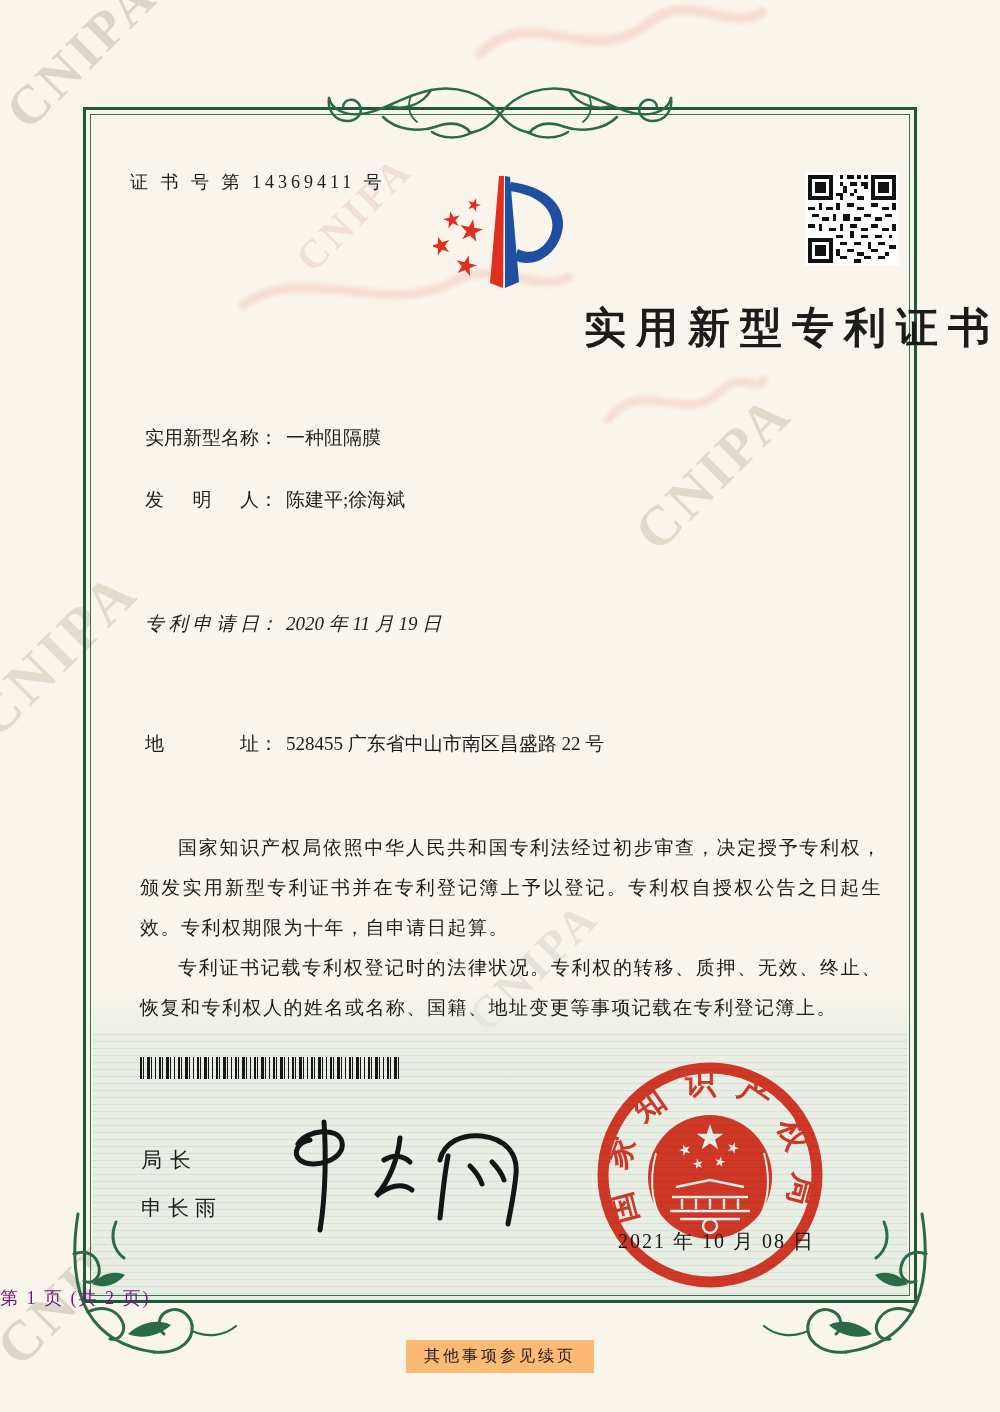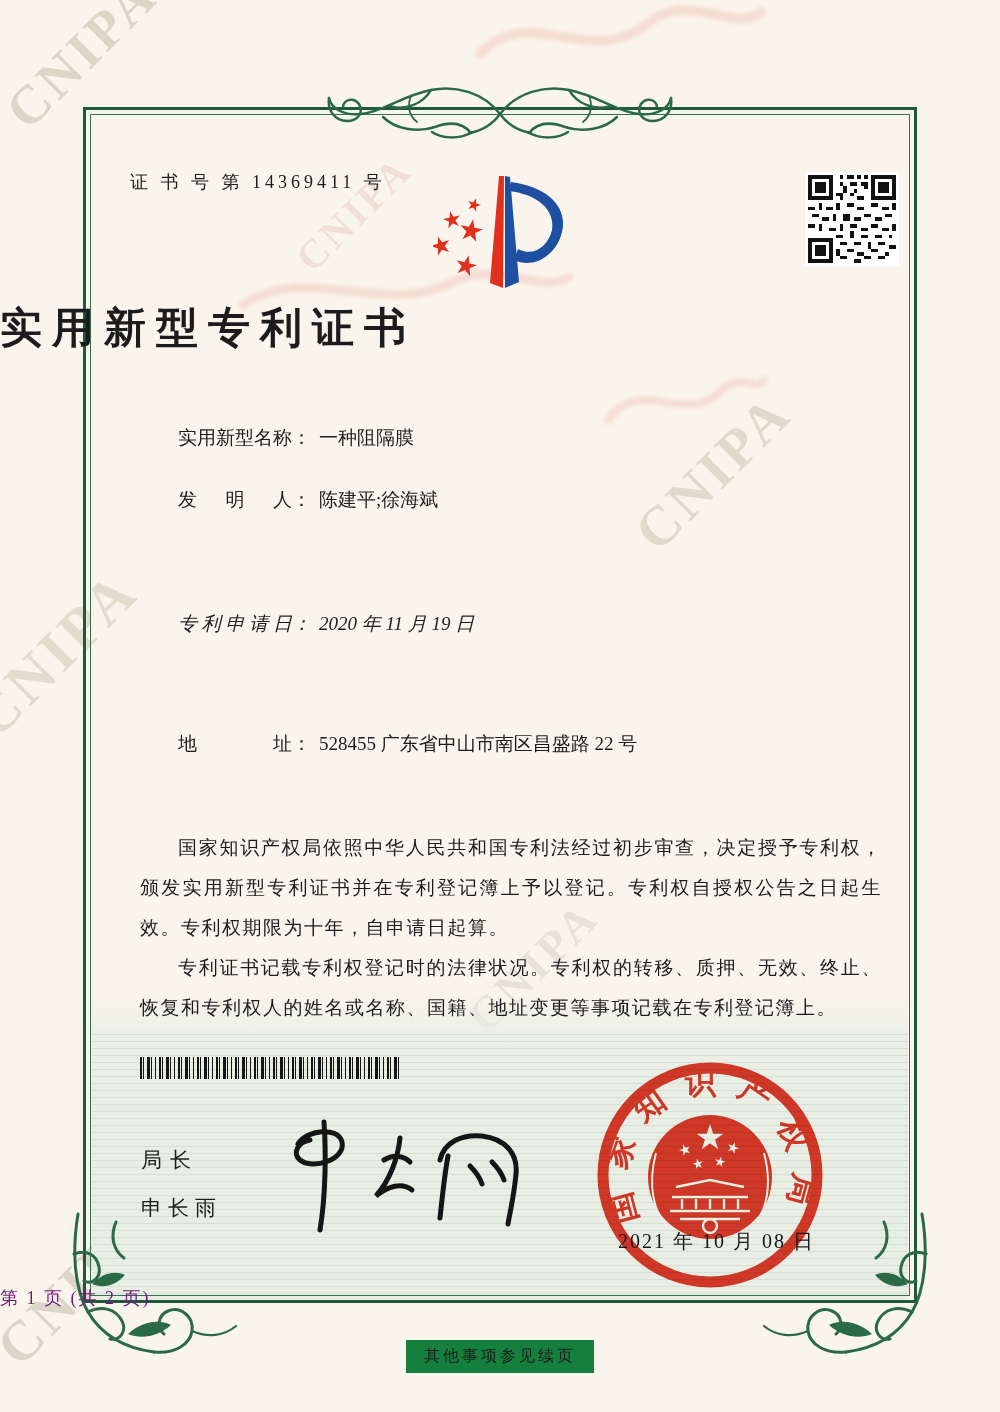--- a/index.html
+++ b/index.html
@@ -33,29 +33,28 @@
   }
   
   .frame-outer { position:absolute; left:83px; top:107px; right:83px; bottom:109px; border:3px solid #1e5a39; }
   .frame-inner { position:absolute; left:90px; top:114px; right:90px; bottom:116px; border:1px solid #34714f; }
   .ornament { position:absolute; pointer-events:none; }
   
   .cert-no { position:absolute; left:130px; top:170px; font-size:18px; letter-spacing:4px; }
   .logo { position:absolute; left:433px; top:162px; }
   .qr { position:absolute; left:805px; top:172px; width:88px; height:88px; background:#fff; padding:3px; }
   .title {
-    position:absolute; left:0; right:0; top:300px; text-align:left;
+    position:absolute; left:0; right:0; top:300px; text-align:right;
     font-size:42px; font-weight:bold; letter-spacing:10px;
   }
   
   .frow { position:absolute; left:145px; font-size:19px; white-space:nowrap; }
   .flabel {
     display:inline-block; width:114px; text-align:justify; text-align-last:justify;
     vertical-align:top;
-    margin-left:33px;
   }
   .fcolon { display:inline-block; margin-right:8px; }
   .r1 { top:425px; } .r2 { top:487px; } .r3 { top:549px; }
   .r4 { top:611px;font-style:italic; } .r5 { top:671px; } .r6 { top:731px; } .r7 { top:790px; }
   .grant2 { position:absolute; left:515px; top:0; }
   
   .body-text {
     position:absolute; left:140px; width:742px; top:828px;
     font-size:19px; line-height:40px; letter-spacing:1.5px; text-align:justify;
   }
@@ -65,21 +64,21 @@
     position:absolute; left:140px; top:1057px; width:262px; height:22px;
     background:repeating-linear-gradient(90deg,#151515 0 2px,transparent 2px 3px,#151515 3px 4px,transparent 4px 7px,#151515 7px 10px,transparent 10px 11px,#151515 11px 12px,transparent 12px 15px,#151515 15px 16px,transparent 16px 19px);
   }
   .comm-title { position:absolute; left:141px; top:1146px; font-size:21px; letter-spacing:8px; }
   .comm-name  { position:absolute; left:141px; top:1194px; font-size:21px; letter-spacing:6px;text-align:right; }
   .signature  { position:absolute; left:272px; top:1116px; }
   .seal { position:absolute; left:560px; top:1025px; mix-blend-mode:multiply; opacity:.95; }
   .seal-date { position:absolute; left:618px; top:1228px; font-size:20px; letter-spacing:2px; color:#151515; z-index:5; }
   .page-no { position:absolute; left:0; right:0; top:1286px; text-align:left; font-size:18px; letter-spacing:2px; color:#701a75; }
   .foot-wrap { position:absolute; left:0; right:0; top:1340px; text-align:center; }
-  .foot-note { display:inline-block; background:#15803d; padding:6px 18px; font-size:16px; letter-spacing:3px; }
+  .foot-note { display:inline-block; background:#fdba74; padding:6px 18px; font-size:16px; letter-spacing:3px; }
 </style>
 </head>
 <body>
 
 <div class="page">
 
   <span class="wm wm1">CNIPA</span>
   <span class="wm wm2">CNIPA</span>
   <span class="wm wm3">CNIPA</span>
   <span class="wm wm4">CNIPA</span>

